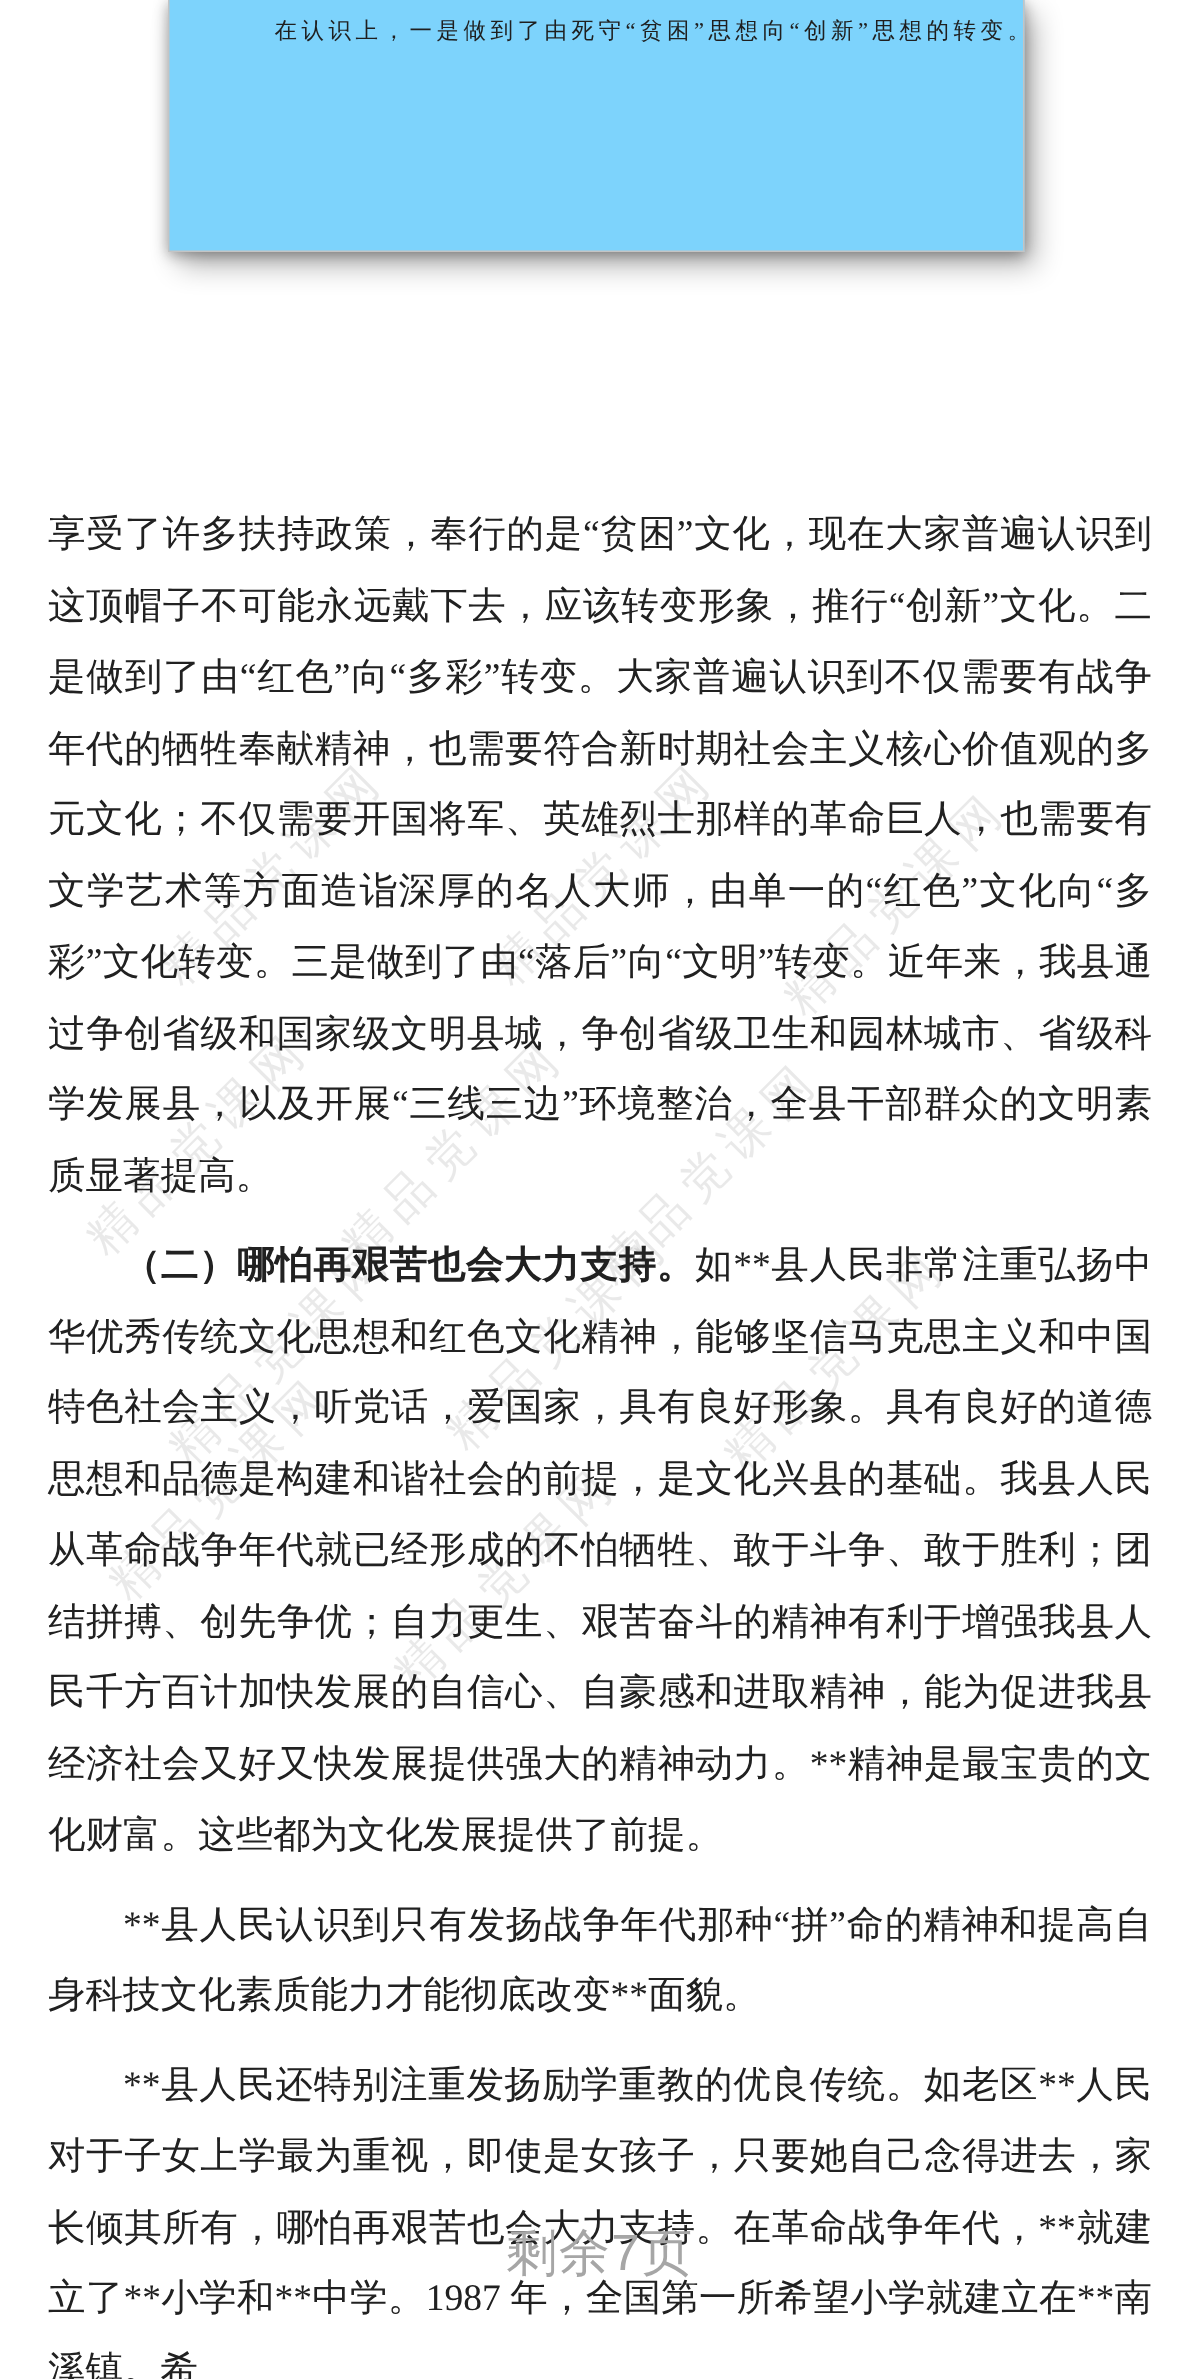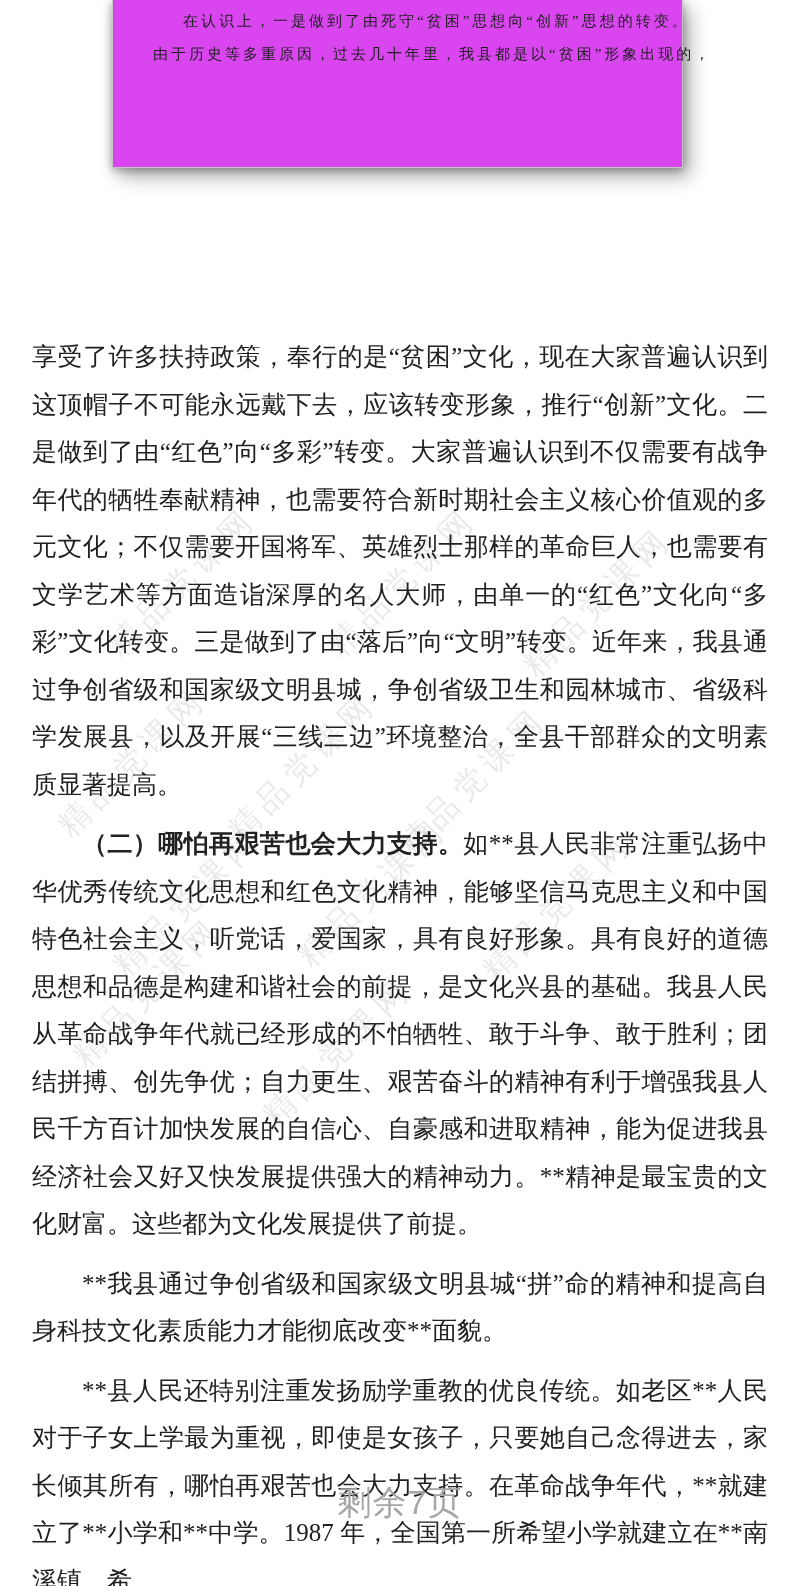--- a/index.html
+++ b/index.html
@@ -9,21 +9,21 @@
     overflow: hidden;
     position: relative;
     font-family: "Liberation Serif", "DejaVu Serif", serif;
   }
   
   .preview-card {
     position: absolute;
     left: 112px; top: 0;
     width: 571px; height: 168px;
     box-sizing: border-box;
-    background: #d946ef;
+    background: #7dd3fc;
     border: 1px solid #c4c4c4;
     border-top: none;
     box-shadow: 0 2px 9px rgba(0,0,0,0.35), 7px 9px 18px rgba(0,0,0,0.30);
     padding: 5px 26px 0 40px;
     z-index: 3;
   }
   .card-line {
     font-size: 15px;
     line-height: 33px;
     letter-spacing: 3px;
@@ -77,39 +77,38 @@
     letter-spacing: 1px;
     color: #a6a6a6;
     z-index: 2;
   }
 </style>
 </head>
 <body>
 
 <div class="preview-card">
   <div class="card-line first">在认识上，一是做到了由死守“贫困”思想向“创新”思想的转变。</div>
-  <div class="card-line">由于历史等多重原因，过去几十年里，我县都是以“贫困”形象出现的，</div>
 </div>
 
 <div id="watermarks">
     <div class="watermark" style="left: 85px; top: 560px;">精品党课网</div>
     <div class="watermark" style="left: 305px; top: 560px;">精品党课网</div>
     <div class="watermark" style="left: 500px; top: 580px;">精品党课网</div>
     <div class="watermark" style="left: 35px; top: 740px;">精品党课网</div>
     <div class="watermark" style="left: 205px; top: 745px;">精品党课网</div>
     <div class="watermark" style="left: 375px; top: 760px;">精品党课网</div>
     <div class="watermark" style="left: 90px; top: 880px;">精品党课网</div>
     <div class="watermark" style="left: 275px; top: 870px;">精品党课网</div>
     <div class="watermark" style="left: 460px; top: 885px;">精品党课网</div>
     <div class="watermark" style="left: 50px; top: 970px;">精品党课网</div>
     <div class="watermark" style="left: 240px; top: 1030px;">精品党课网</div>
   </div>
 
 <div class="doc-body">
   <p class="para"><span>享受了许多扶持政策，奉行的是“贫困”文化，现在大家普遍认识到这顶帽子不可能永远戴下去，应该转变形象，推行“创新”文化。二是做到了由“红色”向“多彩”转变。大家普遍认识到不仅需要有战争年代的牺牲奉献精神，也需要符合新时期社会主义核心价值观的多元文化；不仅需要开国将军、英雄烈士那样的革命巨人，也需要有文学艺术等方面造诣深厚的名人大师，由单一的“红色”文化向“多彩”文化转变。三是做到了由“落后”向“文明”转变。近年来，我县通过争创省级和国家级文明县城，争创省级卫生和园林城市、省级科学发展县，以及开展“三线三边”环境整治，全县干部群众的文明素质显著提高。</span></p>
   <p class="para indent"><span class="lead">（二）哪怕再艰苦也会大力支持。</span><span>如**县人民非常注重弘扬中华优秀传统文化思想和红色文化精神，能够坚信马克思主义和中国特色社会主义，听党话，爱国家，具有良好形象。具有良好的道德思想和品德是构建和谐社会的前提，是文化兴县的基础。我县人民从革命战争年代就已经形成的不怕牺牲、敢于斗争、敢于胜利；团结拼搏、创先争优；自力更生、艰苦奋斗的精神有利于增强我县人民千方百计加快发展的自信心、自豪感和进取精神，能为促进我县经济社会又好又快发展提供强大的精神动力。**精神是最宝贵的文化财富。这些都为文化发展提供了前提。</span></p>
-  <p class="para indent"><span>**我县通过争创省级和国家级文明县城“拼”命的精神和提高自身科技文化素质能力才能彻底改变**面貌。</span></p>
+  <p class="para indent"><span>**县人民认识到只有发扬战争年代那种“拼”命的精神和提高自身科技文化素质能力才能彻底改变**面貌。</span></p>
   <p class="para indent"><span>**县人民还特别注重发扬励学重教的优良传统。如老区**人民对于子女上学最为重视，即使是女孩子，只要她自己念得进去，家长倾其所有，哪怕再艰苦也会大力支持。在革命战争年代，**就建立了**小学和**中学。1987 年，全国第一所希望小学就建立在**南溪镇。希</span></p>
 </div>
 
 <div class="footer-note">
   <span>剩余7页</span>
 </div>
 
 </body></html>

